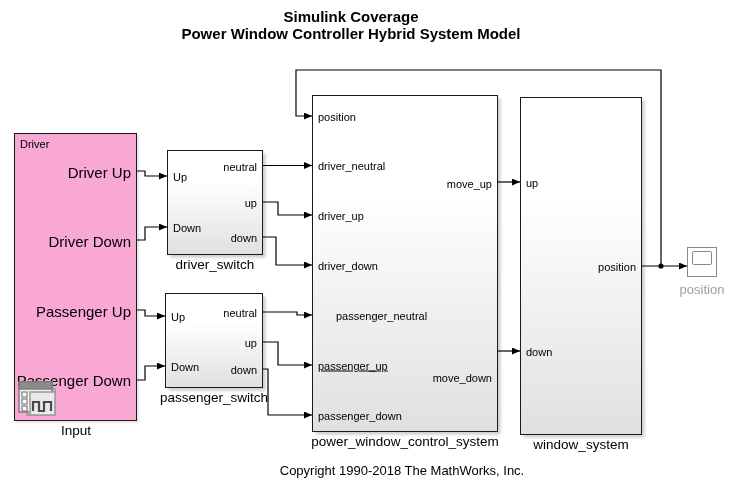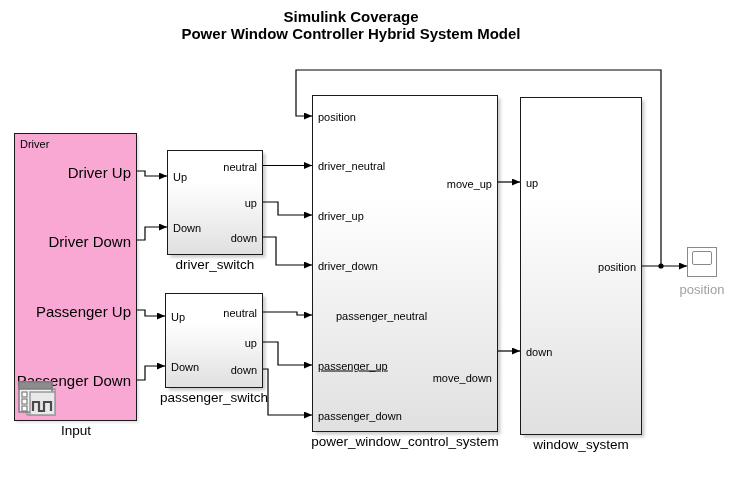--- a/index.html
+++ b/index.html
@@ -135,14 +135,15 @@
       <path d="M263 342 L278 342 L278 365 L312 365" marker-end="url(#arw)"></path>
       <path d="M263 369 L268 369 L268 415 L312 415" marker-end="url(#arw)"></path>
       <path d="M498 182 L520 182" marker-end="url(#arw)"></path>
       <path d="M498 351 L520 351" marker-end="url(#arw)"></path>
       <path d="M642 266 L687 266" marker-end="url(#arw)"></path>
       <path d="M661 266 L661 70 L296 70 L296 116 L312 116" marker-end="url(#arw)"></path>
     </g>
     <circle cx="661" cy="266" r="2.6" fill="#000"></circle>
   </svg>
 
+  <div class="copyright">Copyright 1990-2018 The MathWorks, Inc.</div>
 
 </div>
 
 </body></html>

